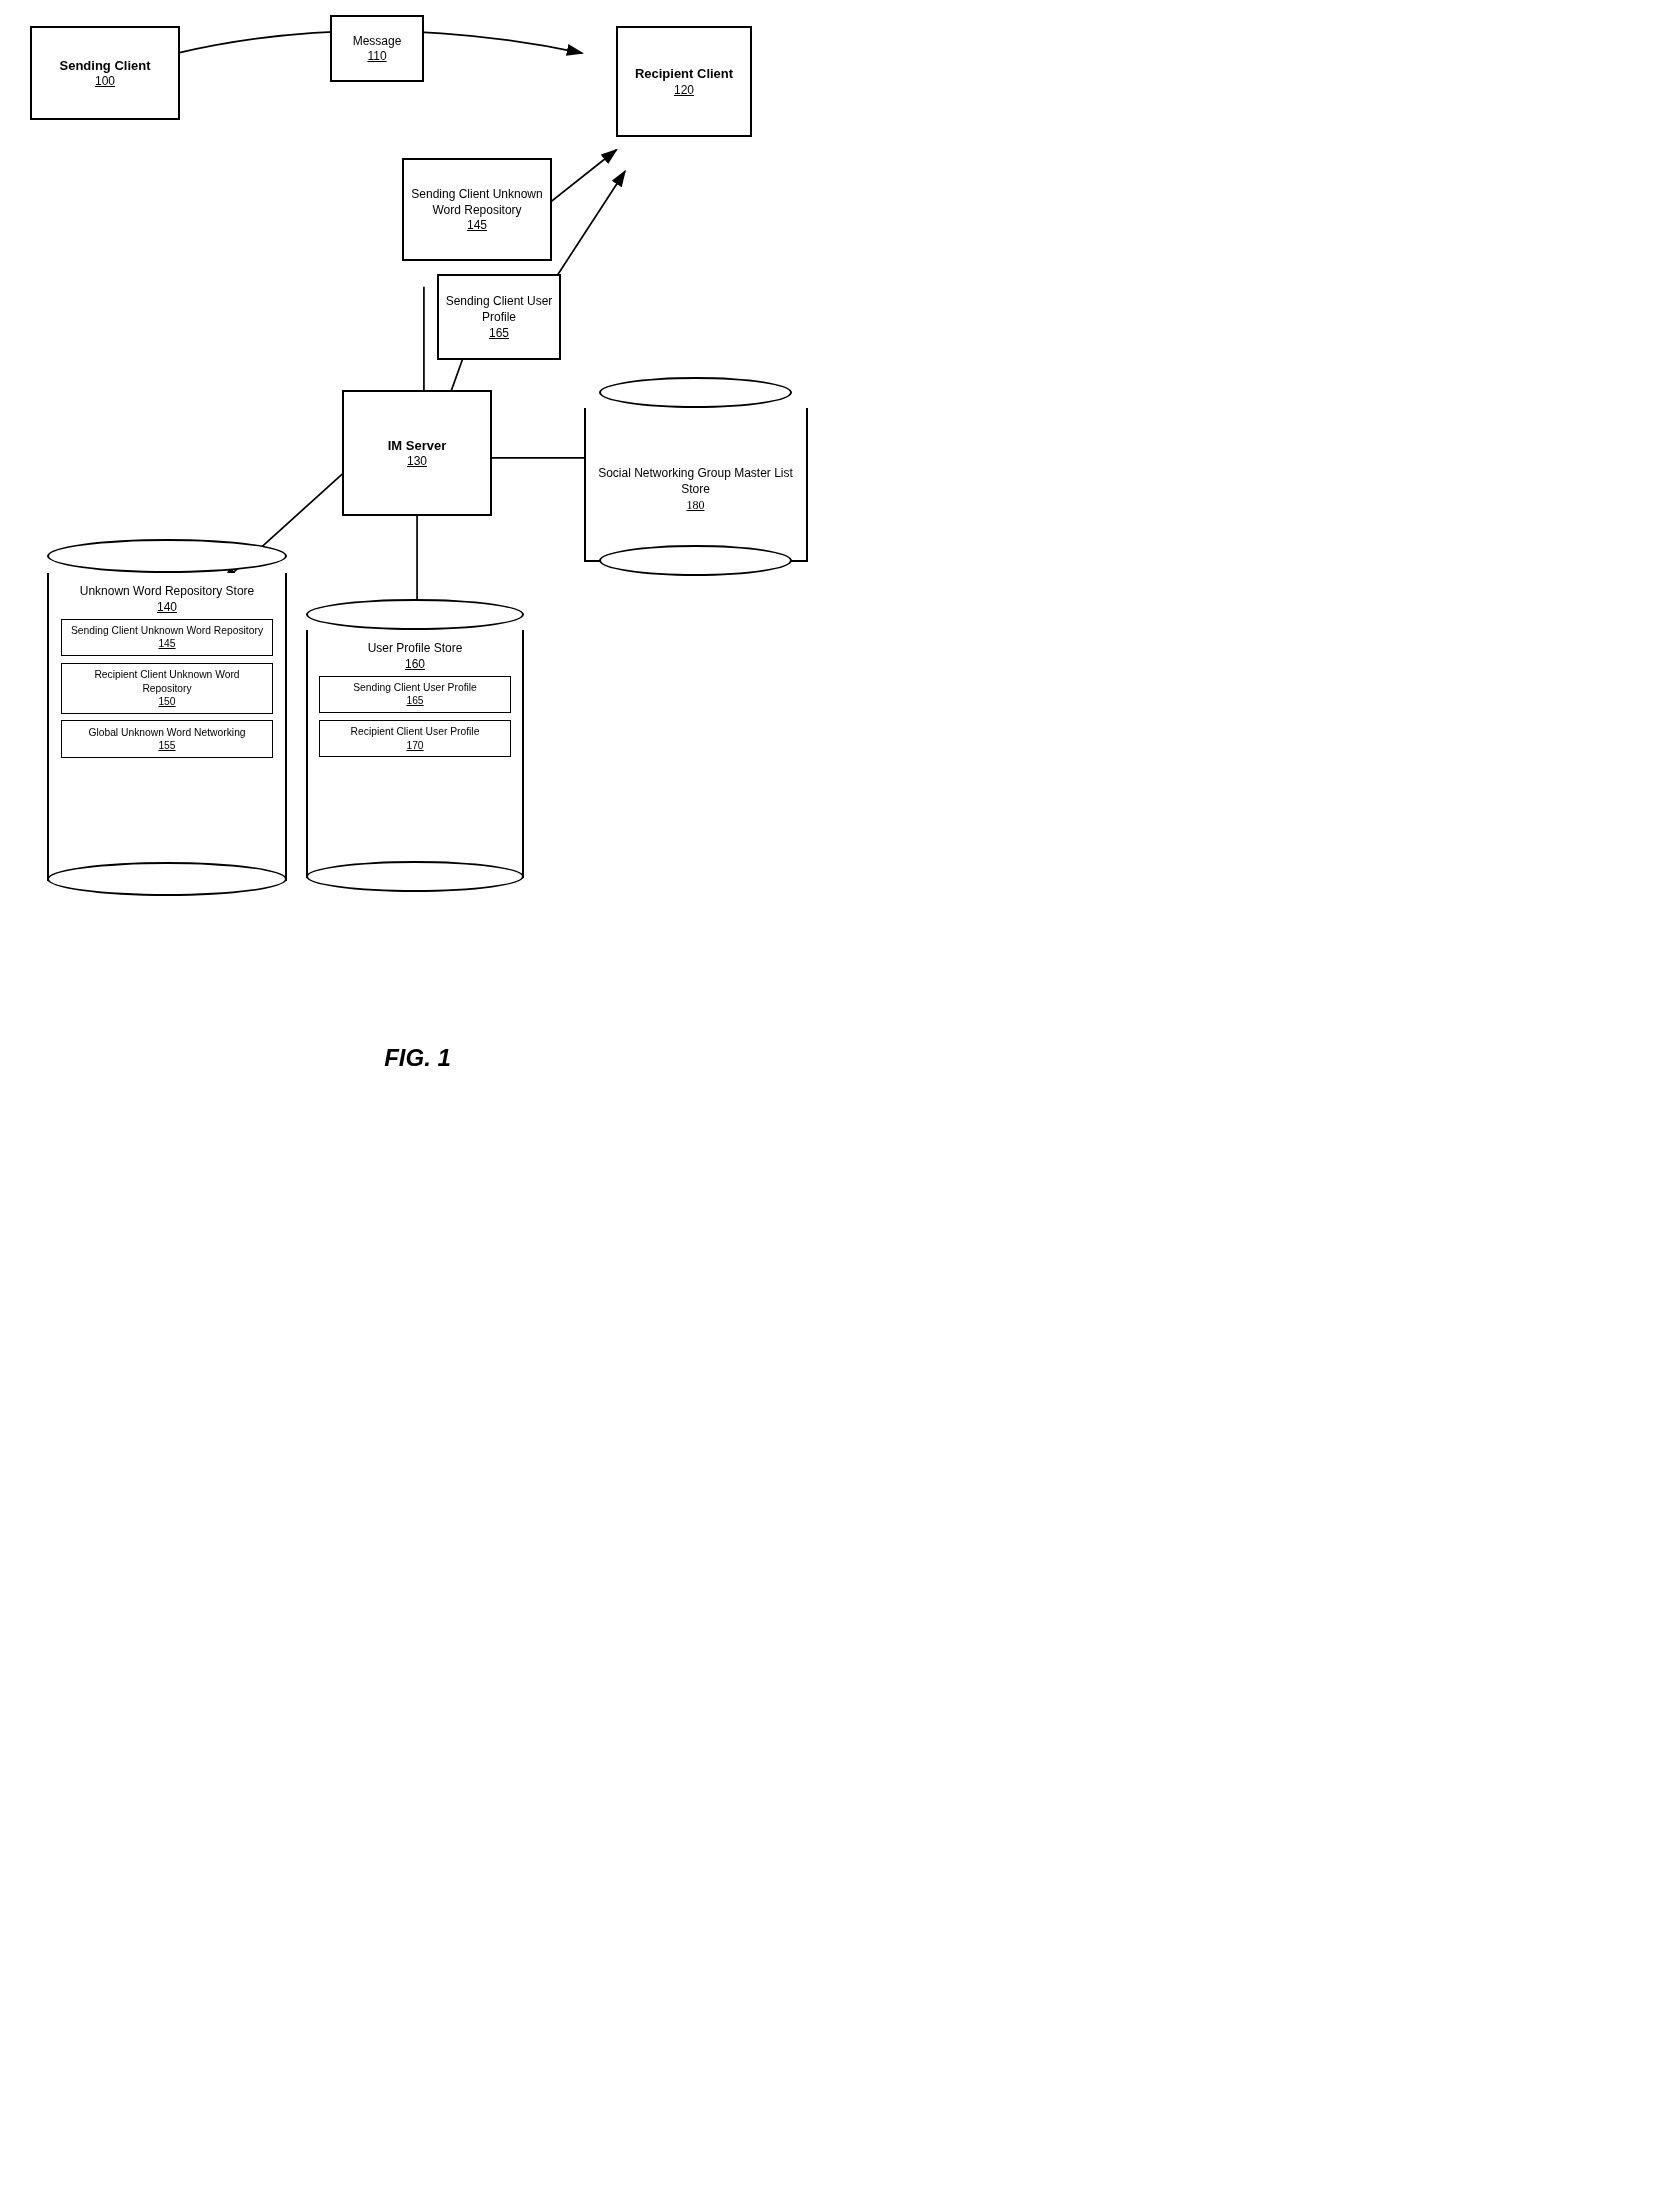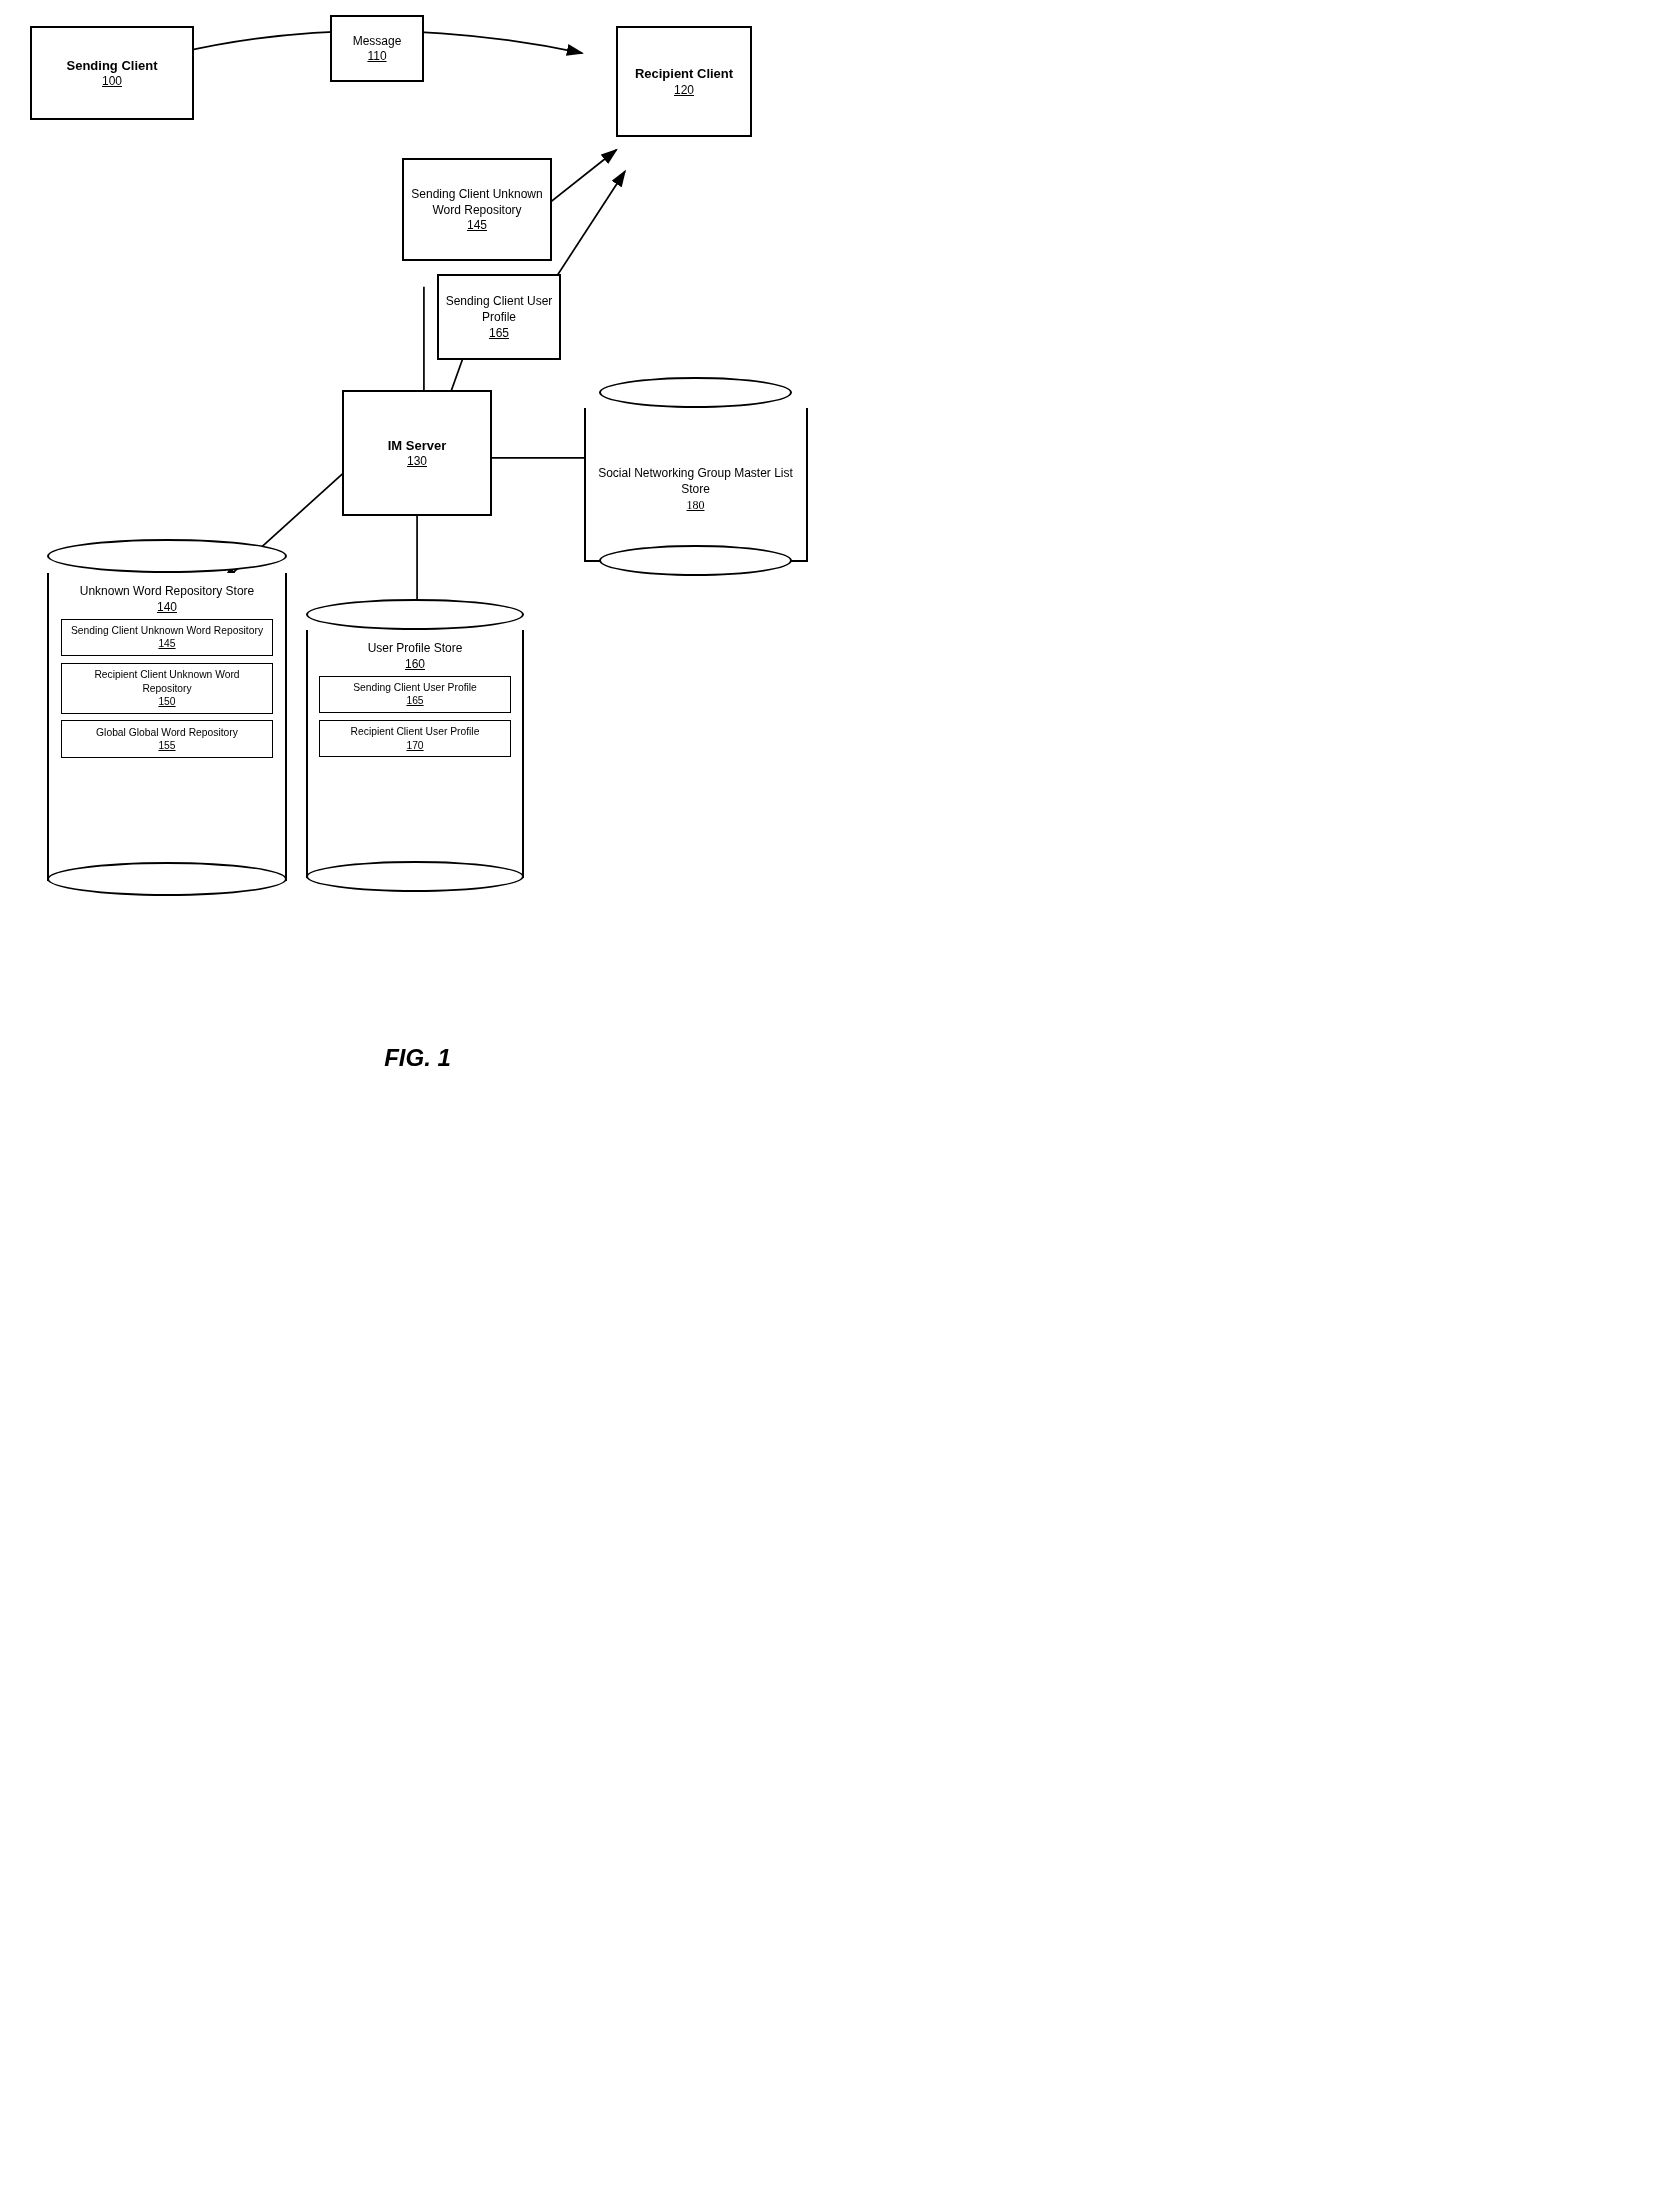--- a/index.html
+++ b/index.html
@@ -147,21 +147,21 @@
     <line x1="560" y1="535" x2="720" y2="535" stroke="#000" stroke-width="2" marker-end="url(#arrowhead)"></line>
 
     <line x1="540" y1="420" x2="515" y2="490" stroke="#000" stroke-width="2" marker-end="url(#arrowhead)"></line>
 
     <line x1="600" y1="270" x2="720" y2="175" stroke="#000" stroke-width="2" marker-end="url(#arrowhead)"></line>
 
     <line x1="600" y1="400" x2="730" y2="200" stroke="#000" stroke-width="2" marker-end="url(#arrowhead)"></line>
 
   </svg>
 
-  <div class="box box-bold" style="left:30px; top:26px; width:164px; height:94px;">
+  <div class="box box-bold" style="left:30px; top:26px; width:150px; height:94px;">
     <span class="box-title">Sending Client</span>
     <span class="box-id">100</span>
   </div>
 
   <div class="box" style="left:330px; top:15px; width:94px; height:67px;">
     <span class="box-title">Message</span>
     <span class="box-id">110</span>
   </div>
 
   <div class="box box-bold" style="left:616px; top:26px; width:136px; height:111px;">
@@ -198,21 +198,21 @@
         <div>Sending Client Unknown Word Repository</div>
         <div class="inner-id" style="text-decoration:underline; font-size:10.3px;">145</div>
       </div>
 
       <div class="inner-box">
         <div>Recipient Client Unknown Word Repository</div>
         <div class="inner-id" style="text-decoration:underline; font-size:10.3px;">150</div>
       </div>
 
       <div class="inner-box">
-        <div>Global Global Word Repository</div>
+        <div>Global Unknown Word Networking</div>
         <div class="inner-id" style="text-decoration:underline; font-size:10.3px;">155</div>
       </div>
     </div>
 
     <div class="cylinder-bottom-cap" style="width:240px; height:34px; margin-top:-19px;"></div>
   </div>
 
   <div class="cylinder" style="left:306px; top:599px; width:218px;">
     <div class="cylinder-top" style="width:218px; height:31px;"></div>
     <div class="cylinder-body" style="width:218px; min-height:248px; padding-bottom:8.6px;">

